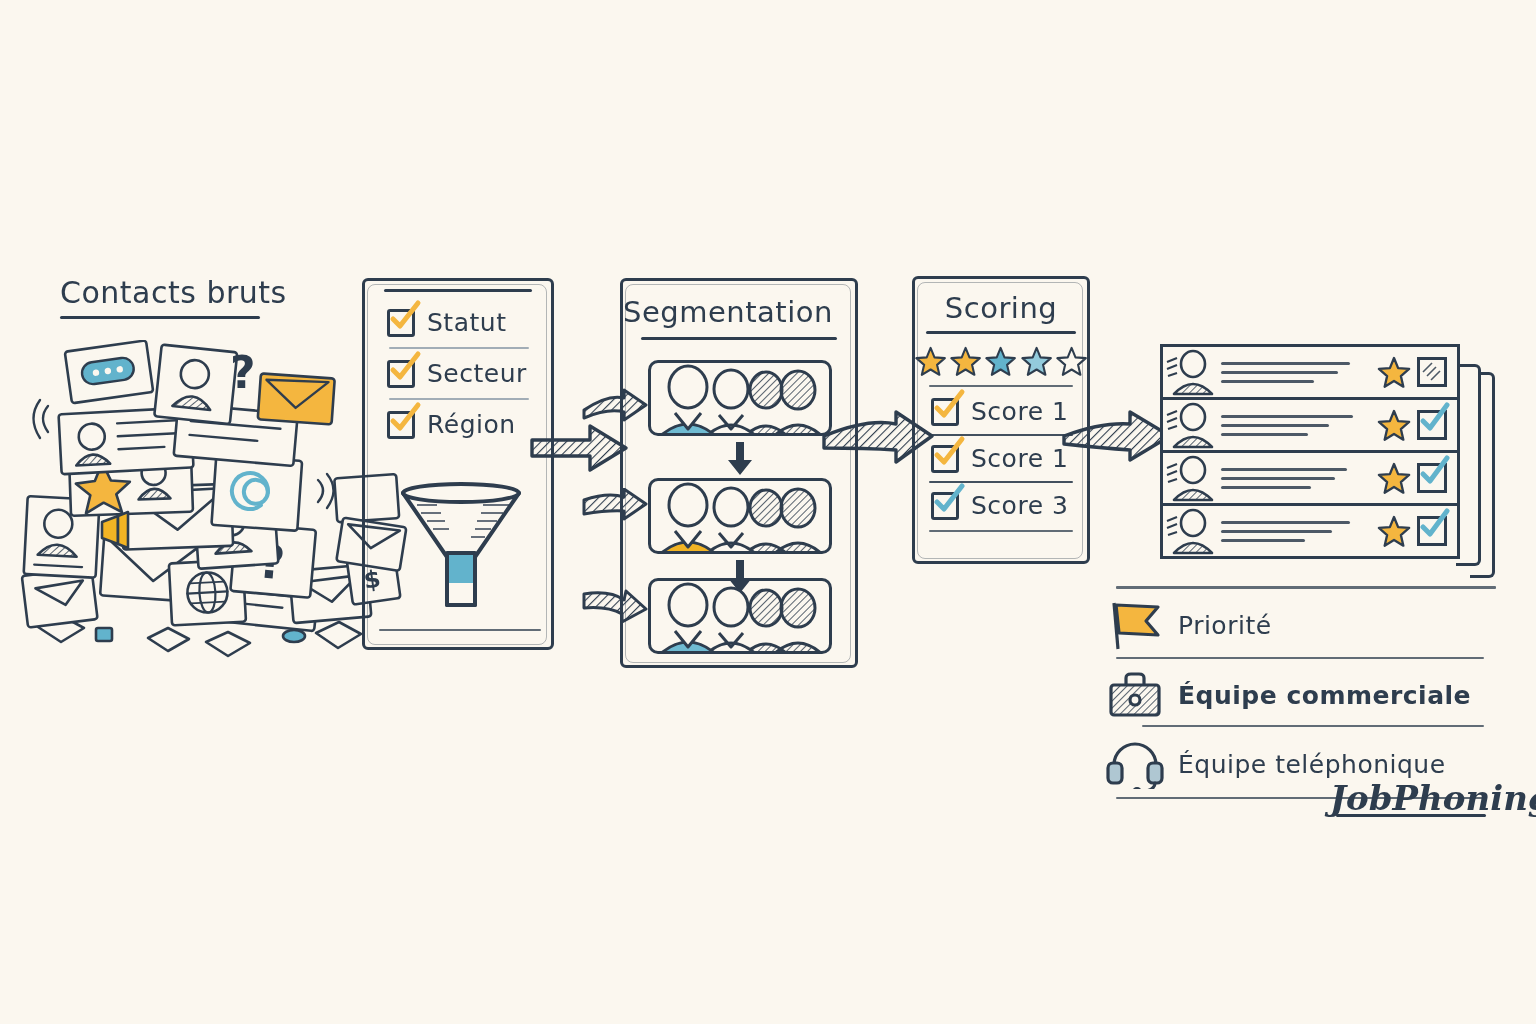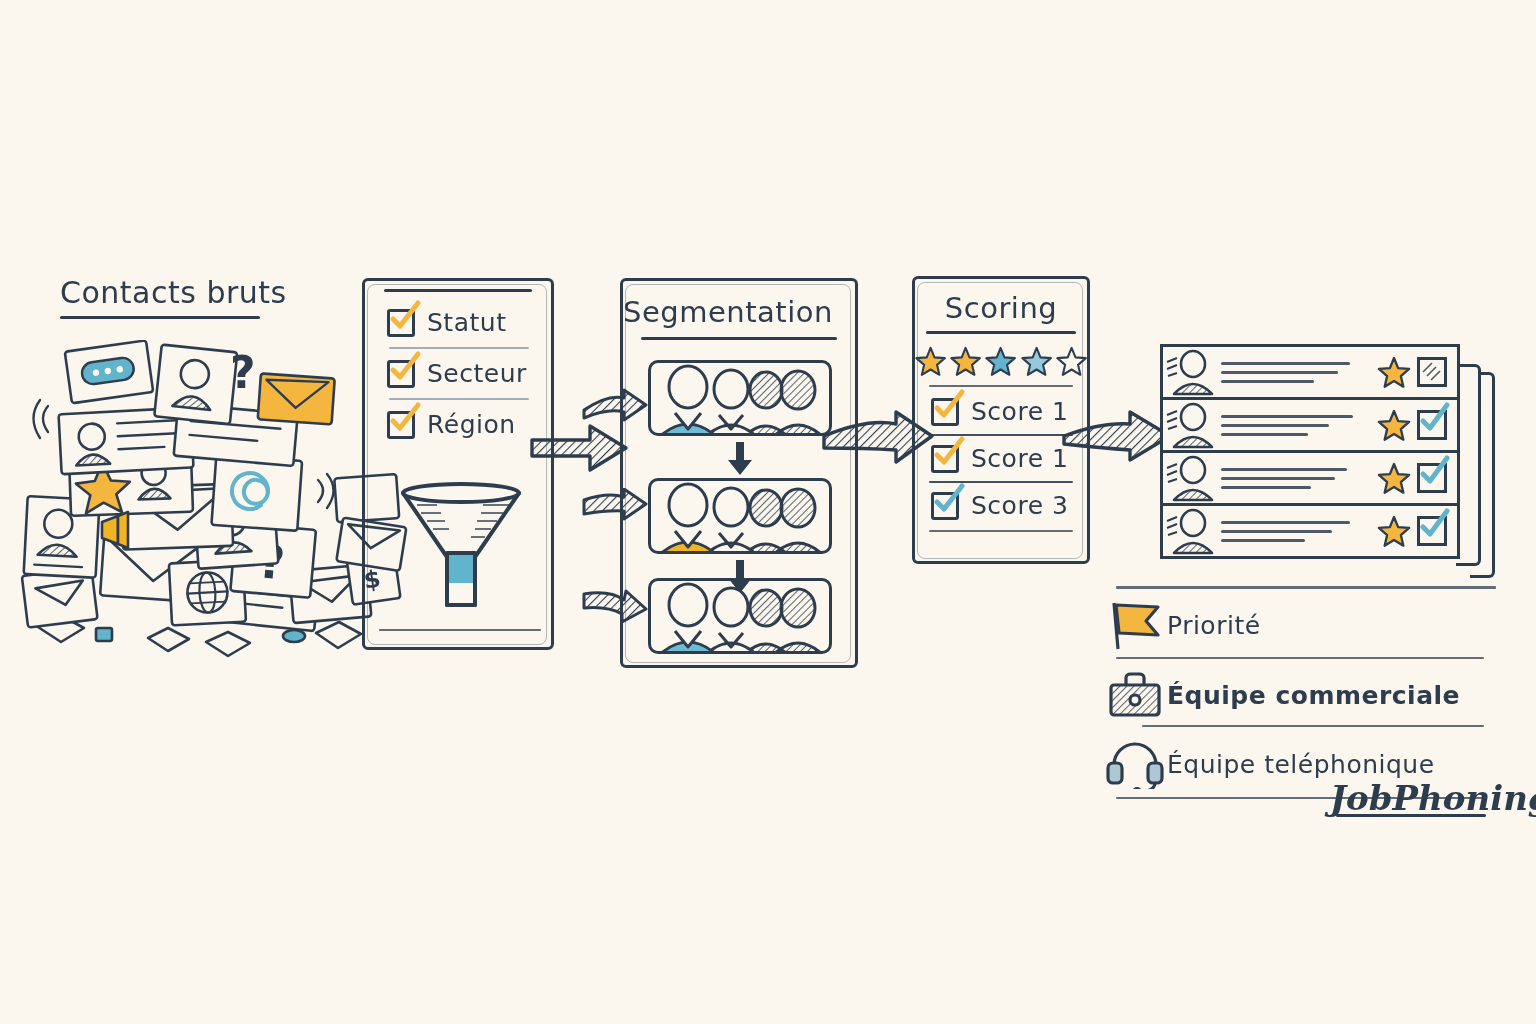--- a/index.html
+++ b/index.html
@@ -64,21 +64,21 @@
   .db-row{
     border:3px solid #2E3D4E;box-sizing:border-box;
     display:flex;align-items:center;
     background:#FBF7EF;
     position:relative;
   }
   .db-lines{display:flex;flex-direction:column;gap:6px;flex:1;margin-left:6px;}
   .db-lines span{height:3px;background:#2E3D4E;border-radius:2px;opacity:.85;}
 
   
-  .legend-row{display:flex;align-items:center;gap:3px;}
+  .legend-row{display:flex;align-items:center;gap:14px;}
   .legend-label{font-size:25px;color:#2E3D4E;}
 
   
   .logo{
     font-family:"DejaVu Serif", serif;
     font-style:italic;font-weight:700;font-size:34px;color:#2E3D4E;
     letter-spacing:0px;
   }
 </style>
 </head>

